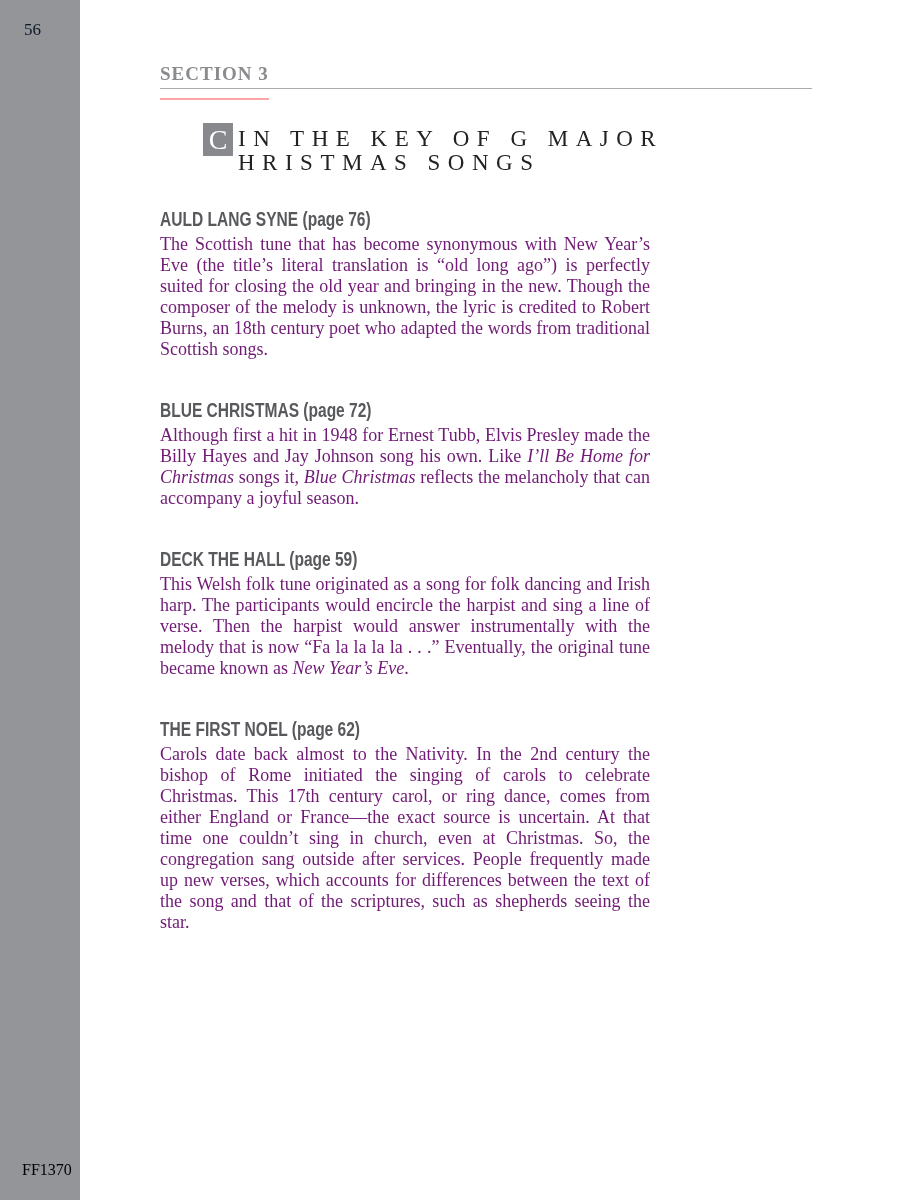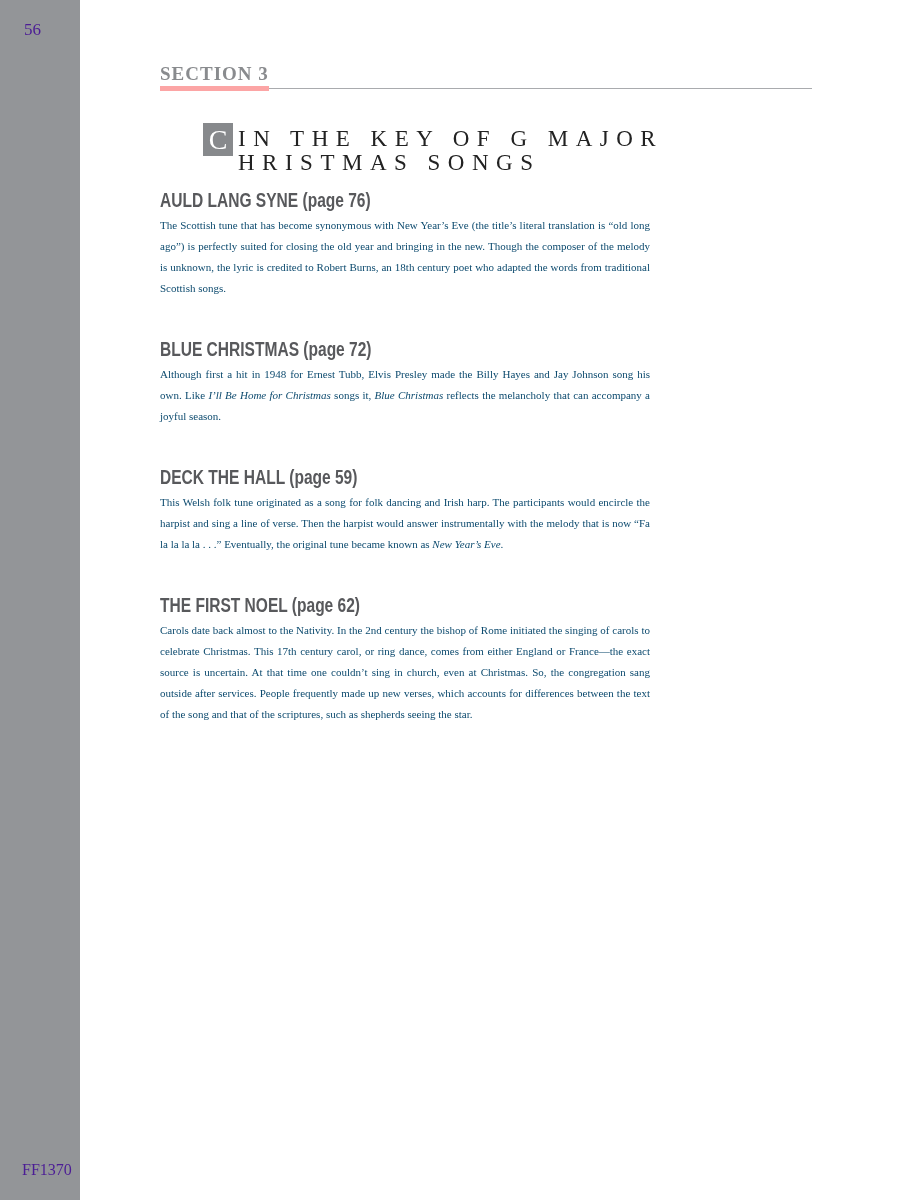--- a/index.html
+++ b/index.html
@@ -10,45 +10,45 @@
     position:relative;
     overflow:hidden;
   }
   .sidebar {
     position:absolute; left:0; top:0;
     width:80px; height:1200px;
     background:#939598;
   }
   .page-number {
     position:absolute; top:20px; left:24px;
-    font-size:17px; color:#4c1d95;
+    font-size:17px; color:#0f172a;
   }
   .catalog-number {
     position:absolute; bottom:21px; left:22px;
-    font-size:16px; color:#4c1d95;text-align:right;
+    font-size:16px; color:#000000;text-align:right;
   }
   .content {
     position:absolute; left:160px; top:0;
     width:652px;
   }
   .section-header {
     margin-top:64px;
     padding-bottom:4px;
     border-bottom:1px solid #a9abae;
     width:652px;
   }
   .section-label {
     font-family:"Liberation Serif", serif;
     font-weight:bold;
     font-size:19px;
     line-height:19px;
     letter-spacing:1px;
     color:#898b8e;
-    border-bottom:5px solid #fca5a5;
-    padding-bottom:2px;
+    border-bottom:2px solid #fca5a5;
+    padding-bottom:14px;
   }
   .title-block {
     margin-top:32px;
     margin-left:43px;
     position:relative;
   }
   .dropcap-box {
     position:absolute; left:0; top:2px;
     width:30px; height:33px;
     background:#87898c;
@@ -68,38 +68,38 @@
     color:#222222;
     white-space:nowrap;
   }
   .title-subtitle {
     font-size:16px;
     letter-spacing:0.3px;
     color:#1b1b1b;
     margin-top:3px;
   }
   .song { margin-top:41px; }
-  .song.first { margin-top:16px; }
+  .song.first { margin-top:35px; }
   .song-heading {
     font-family:"Liberation Sans", sans-serif;
     font-weight:bold;
     font-size:21px;
     line-height:18px;
     color:#58595c;
     transform:scaleX(0.74);
     transform-origin:left center;
     white-space:nowrap;
   }
   .song-body {
     margin-top:6px;
     width:490px;
-    font-size:11px;
+    font-size:18px;
     line-height:21px;
     text-align:justify;
-    color:#0c4a6e;
+    color:#701a75;
   }
   .song-body i { font-style:italic; }
 </style>
 </head>
 <body>
 
 <div class="sidebar">
   <div class="page-number">56</div>
   <div class="catalog-number">FF1370</div>
 </div>

